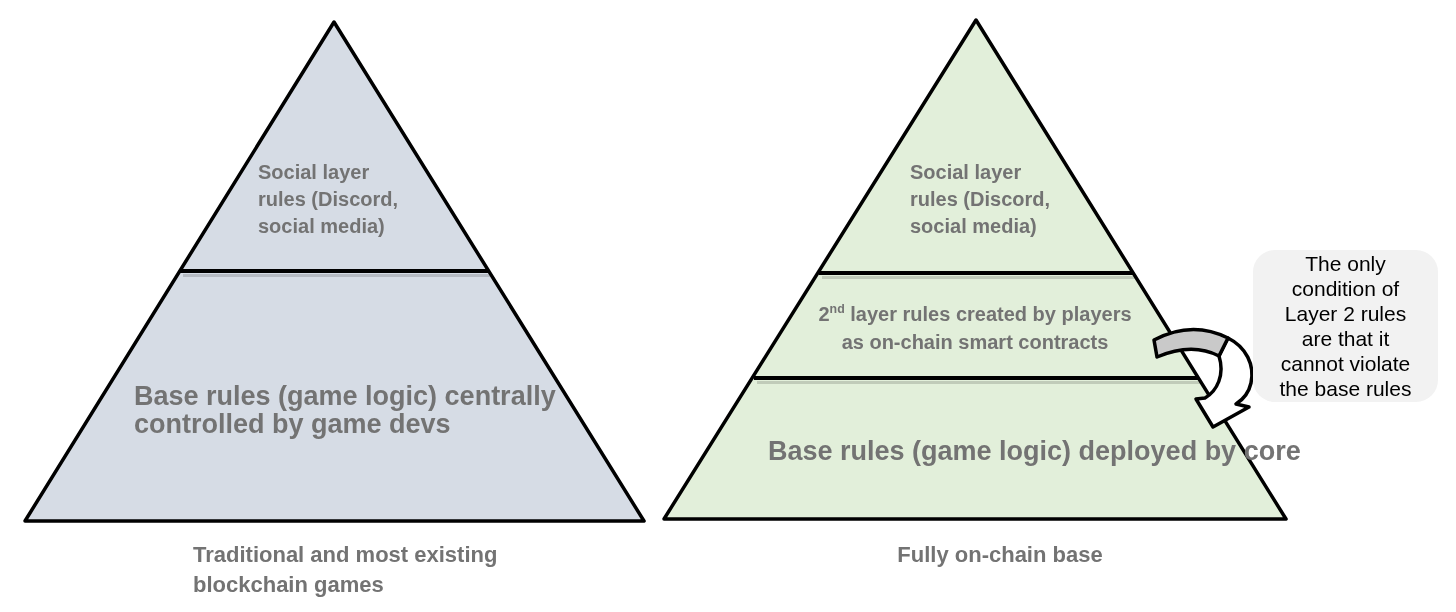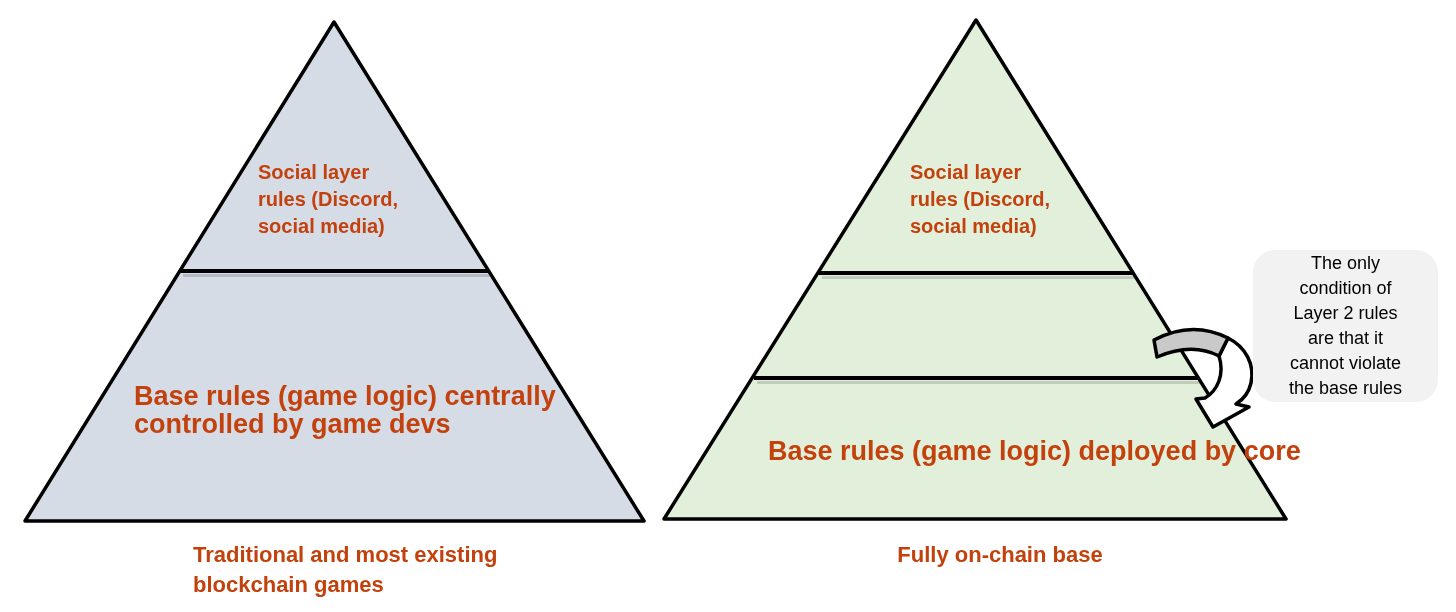--- a/index.html
+++ b/index.html
@@ -7,21 +7,21 @@
     position: relative;
     width: 1456px;
     height: 612px;
     background: #ffffff;
     font-family: "Liberation Sans", sans-serif;
     color: #000000;
     overflow: hidden;
   }
   .canvas svg { position: absolute; left: 0; top: 0; }
 
-  .txt { position: absolute; color: #c2410c; }
+  .txt { position: absolute; color: #737373; }
   .txt div { white-space: nowrap; }
 
   .layer-label {
     font-size: 20px;
     font-weight: bold;
     line-height: 27px;
     text-align: left;
   }
   .layer-label-center {
     font-size: 20px;
@@ -50,21 +50,21 @@
     left: 1253px;
     top: 250px;
     width: 185px;
     height: 152px;
     background: #f2f2f2;
     border-radius: 22px;
     display: flex;
     flex-direction: column;
     align-items: center;
     justify-content: center;
-    font-size: 18px;
+    font-size: 21px;
     line-height: 25px;
     text-align: center;
   }
   .callout div { white-space: nowrap; }
 </style>
 </head>
 <body>
 
 <div class="canvas">
 
@@ -99,20 +99,24 @@
     <div>Traditional and most existing</div>
     <div>blockchain games</div>
   </div>
 
   <div class="txt layer-label" style="left:910px; top:159px;">
     <div>Social layer</div>
     <div>rules (Discord,</div>
     <div>social media)</div>
   </div>
 
+  <div class="txt layer-label-center" style="left:775px; top:300px; width:400px;">
+    <div><span>2</span><sup class="ord">nd</sup><span> layer rules created by players</span></div>
+    <div>as on-chain smart contracts</div>
+  </div>
 
   <div class="txt base-label" style="left:768px; top:437px; width:500px;">
     <div>Base rules (game logic) deployed by core</div>
   </div>
 
   <div class="txt caption caption-center" style="left:822px; top:540px; width:300px;">Fully on-chain base</div>
 
   <div class="callout">
     <div>The only</div>
     <div>condition of</div>

